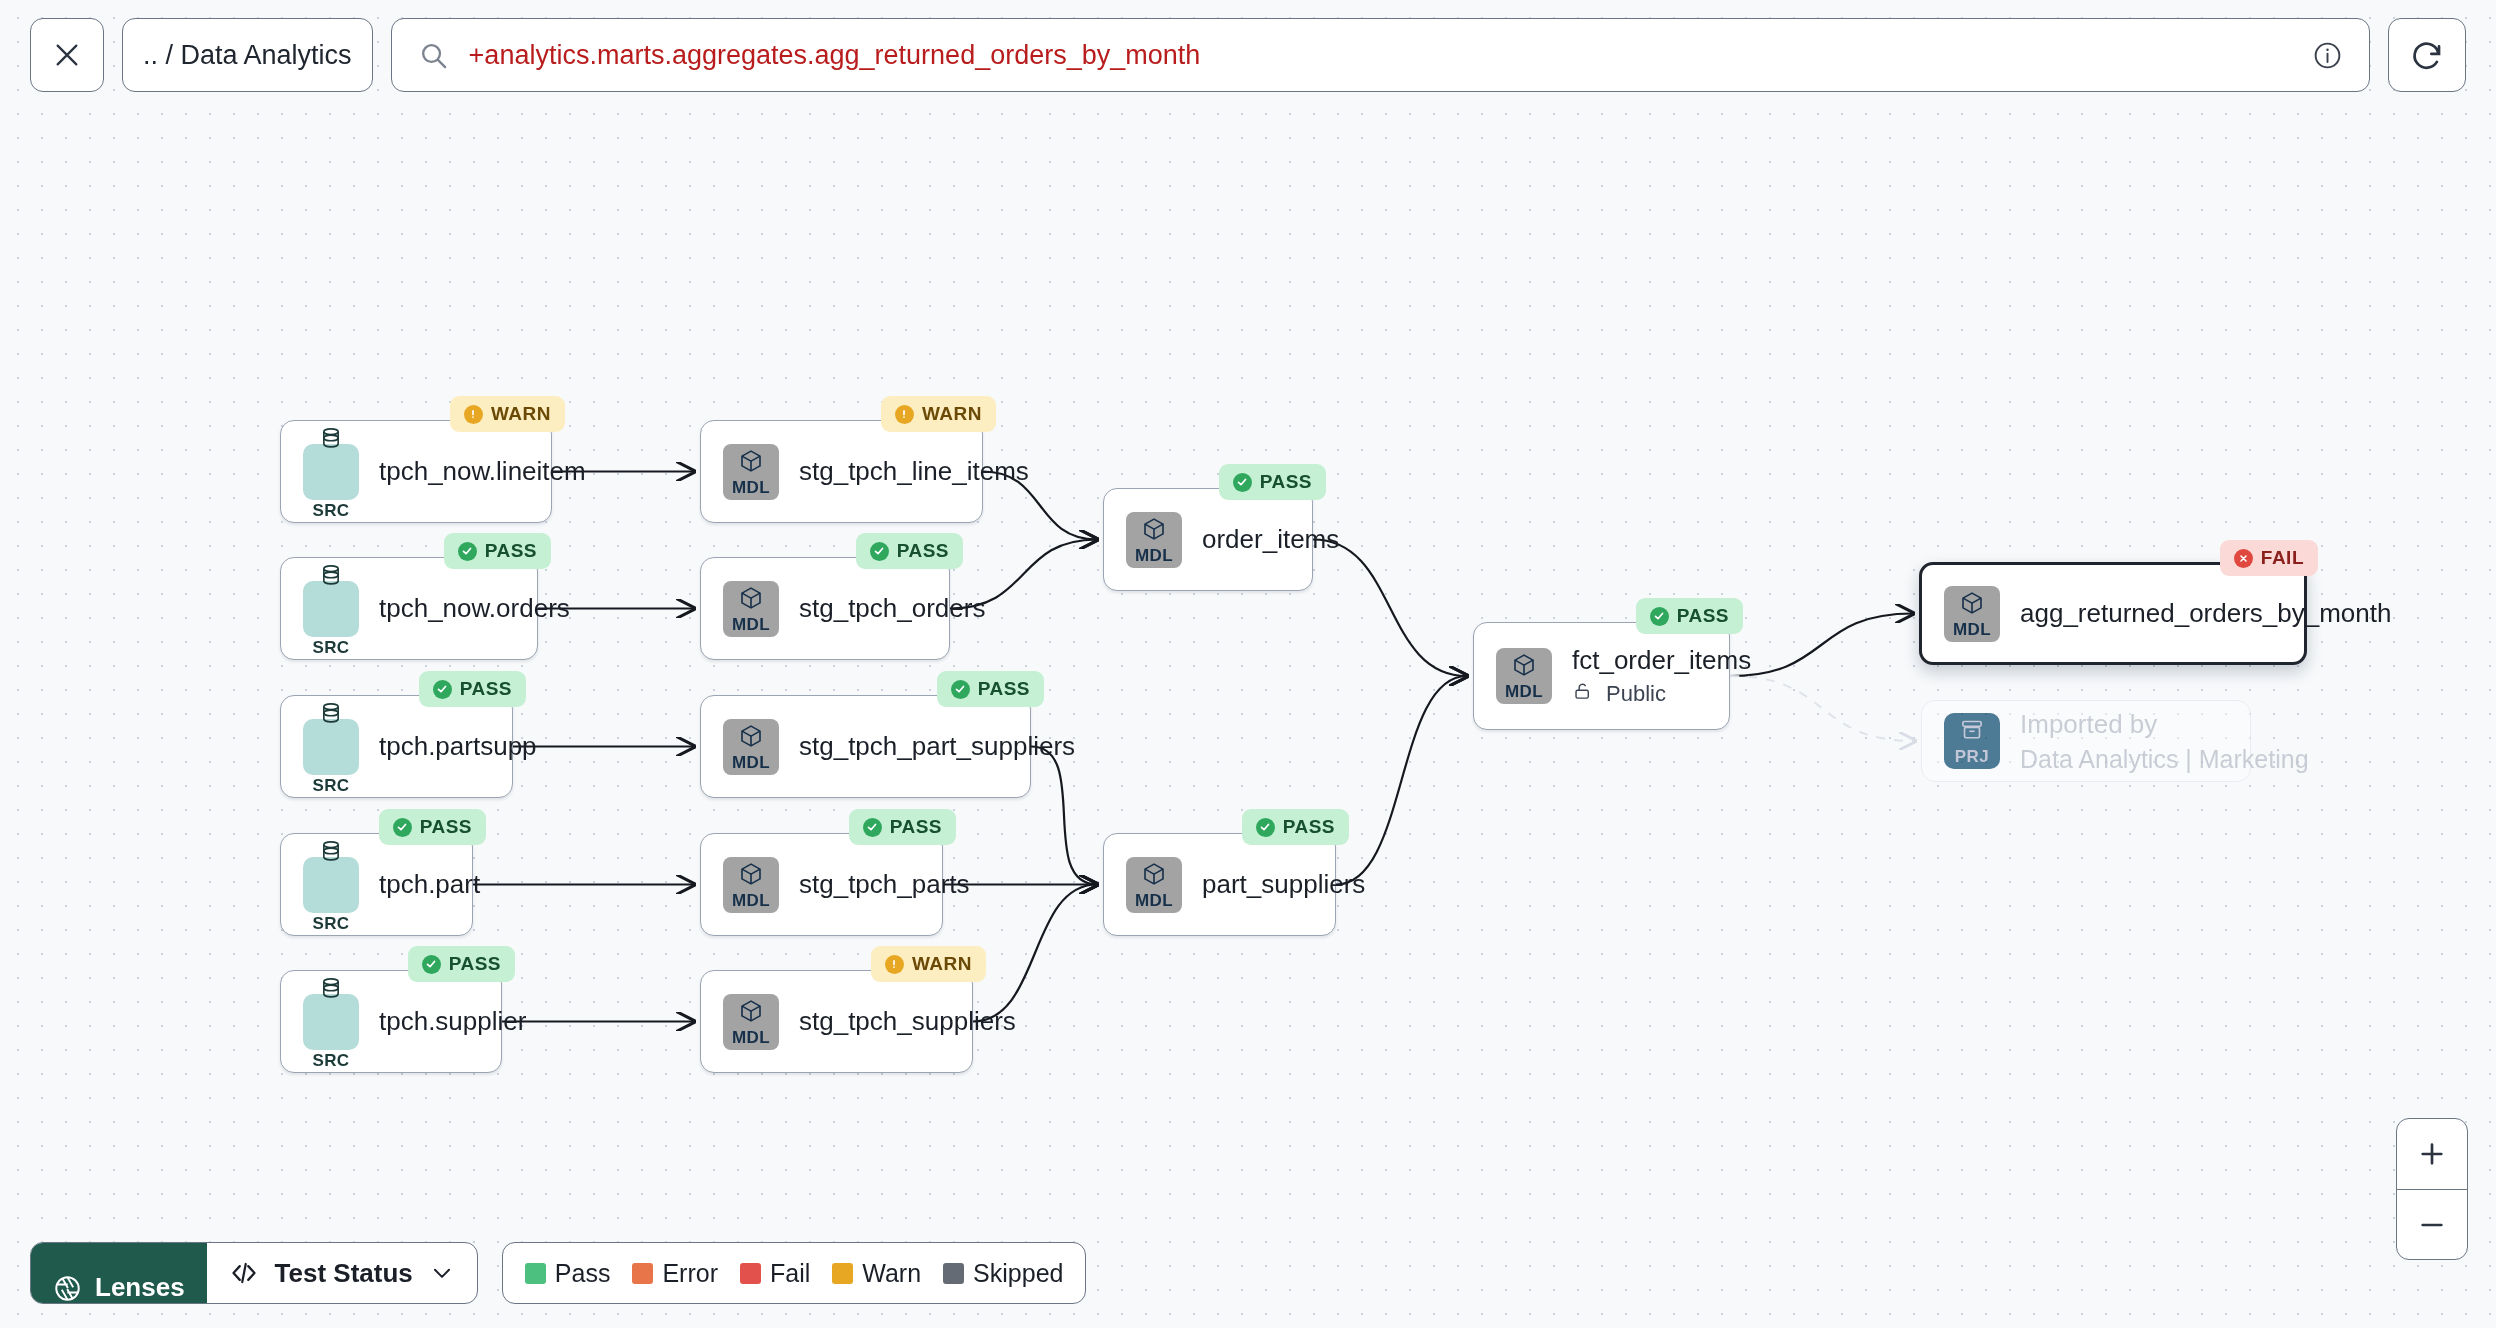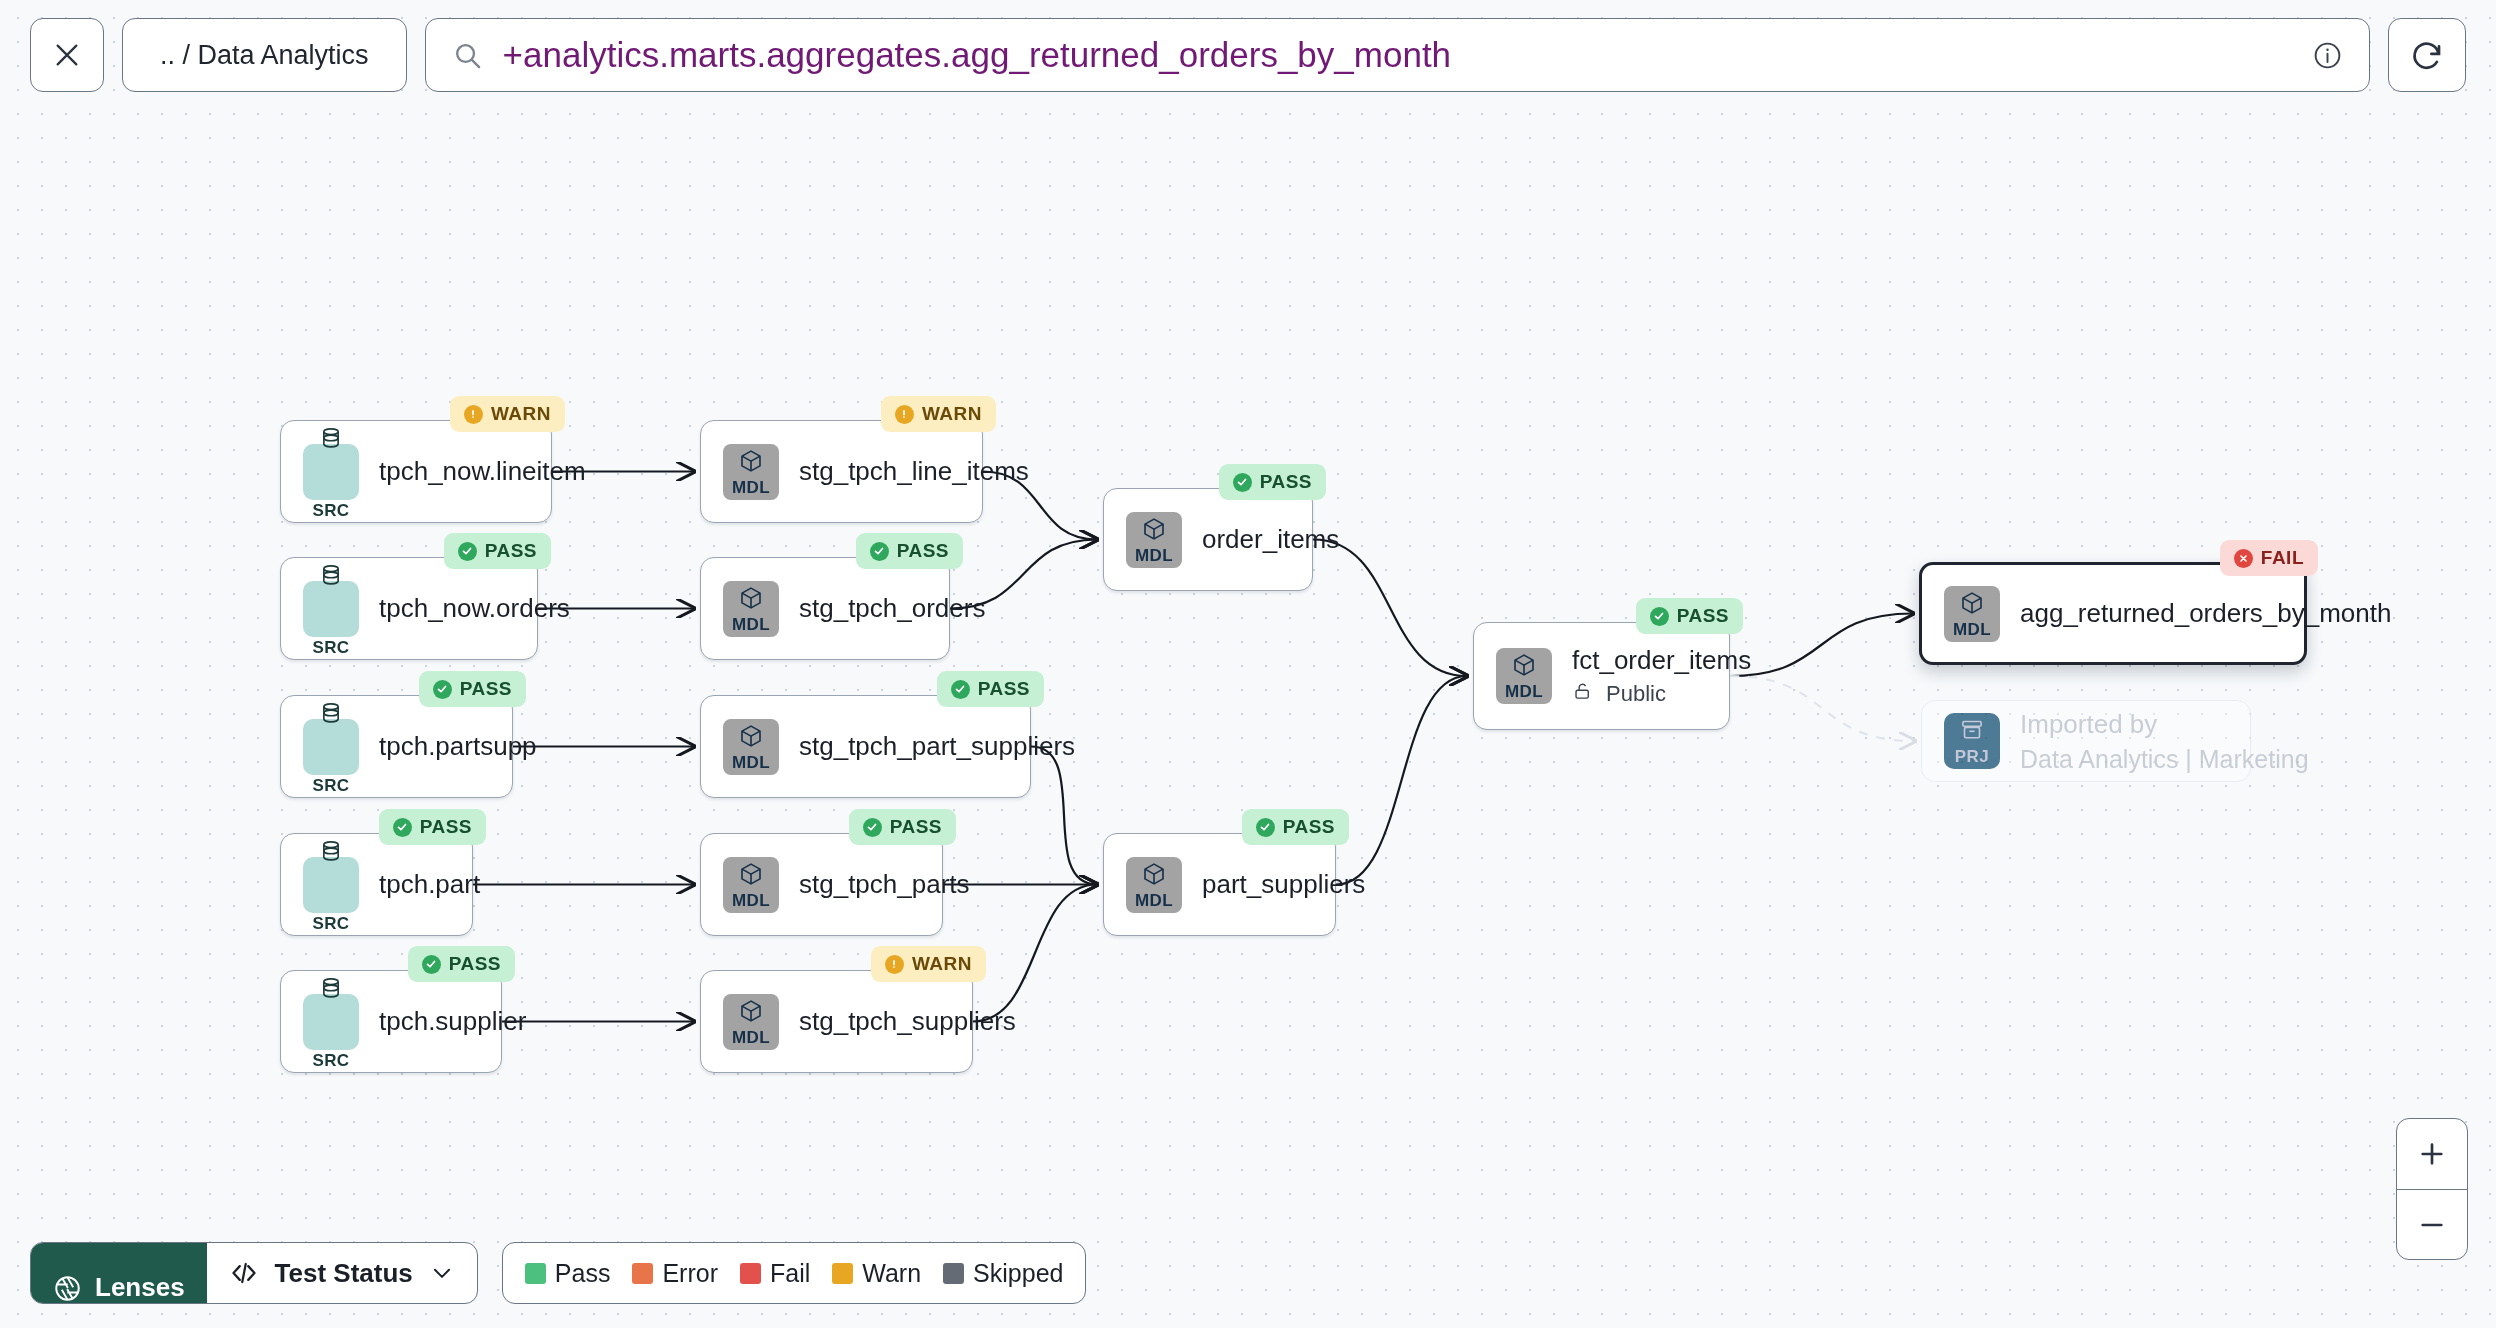--- a/index.html
+++ b/index.html
@@ -31,33 +31,33 @@
     background: #fff;
     border: 1.6px solid #6b7685;
     border-radius: 13px;
     height: 74px;
     display: flex; align-items: center; justify-content: center;
     color: #2b3240;
     cursor: pointer;
   }
   .tb-close { width: 74px; }
   .tb-breadcrumb {
-    padding: 0 37px;
+    padding: 0 20px;
     font-size: 27px;
     color: #20262f;
     white-space: nowrap;
   }
   .tb-search {
     flex: 1;
     display: flex; align-items: center;
     gap: 20px;
     padding: 0 26px;
     min-width: 0;
   }
-  .tb-search .q { font-size: 35px; color: #701a75; white-space: nowrap; overflow: hidden; text-overflow: ellipsis; flex:1; }
+  .tb-search .q { font-size: 27px; color: #b91c1c; white-space: nowrap; overflow: hidden; text-overflow: ellipsis; flex:1; }
   .tb-refresh { width: 78px; }
   .ico { display:inline-flex; align-items:center; justify-content:center; }
 
   
   .edges { position: absolute; inset: 0; z-index: 5; pointer-events: none; }
 
   .node {
     position: absolute;
     background: #ffffff;
     border: 1.6px solid #9aa4b2;

